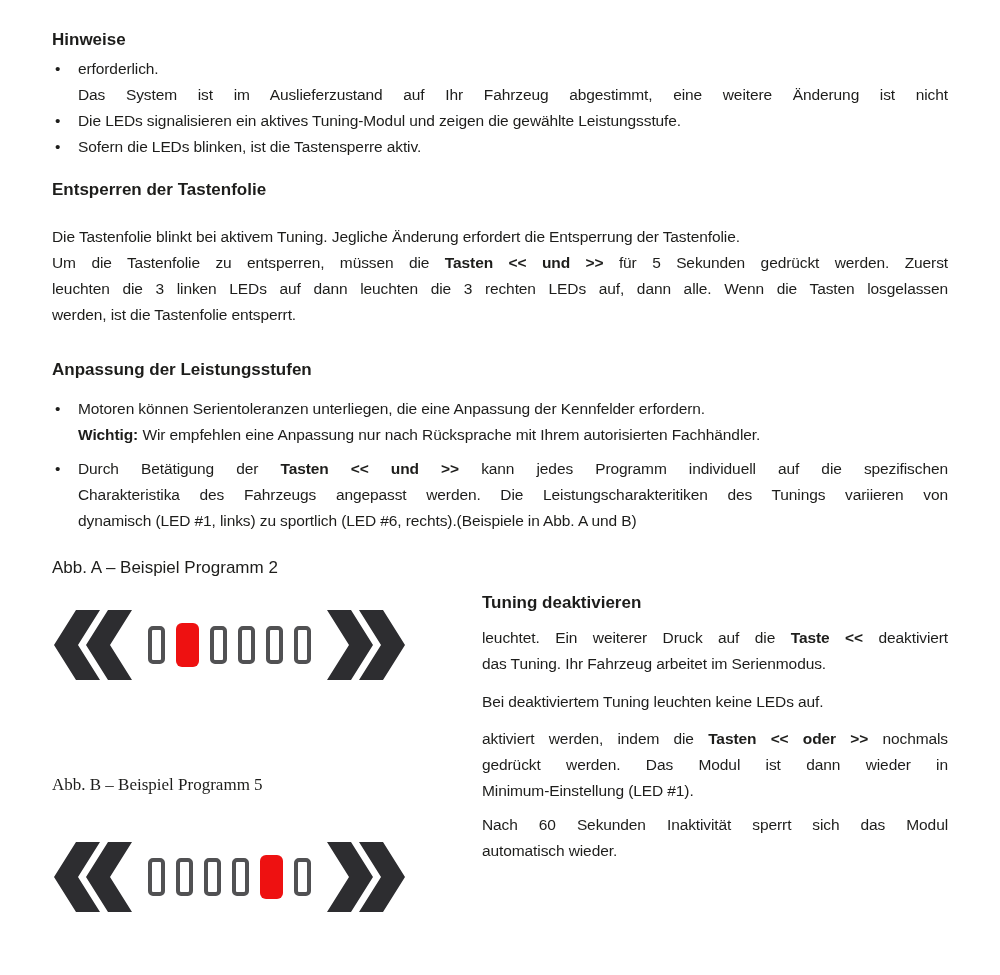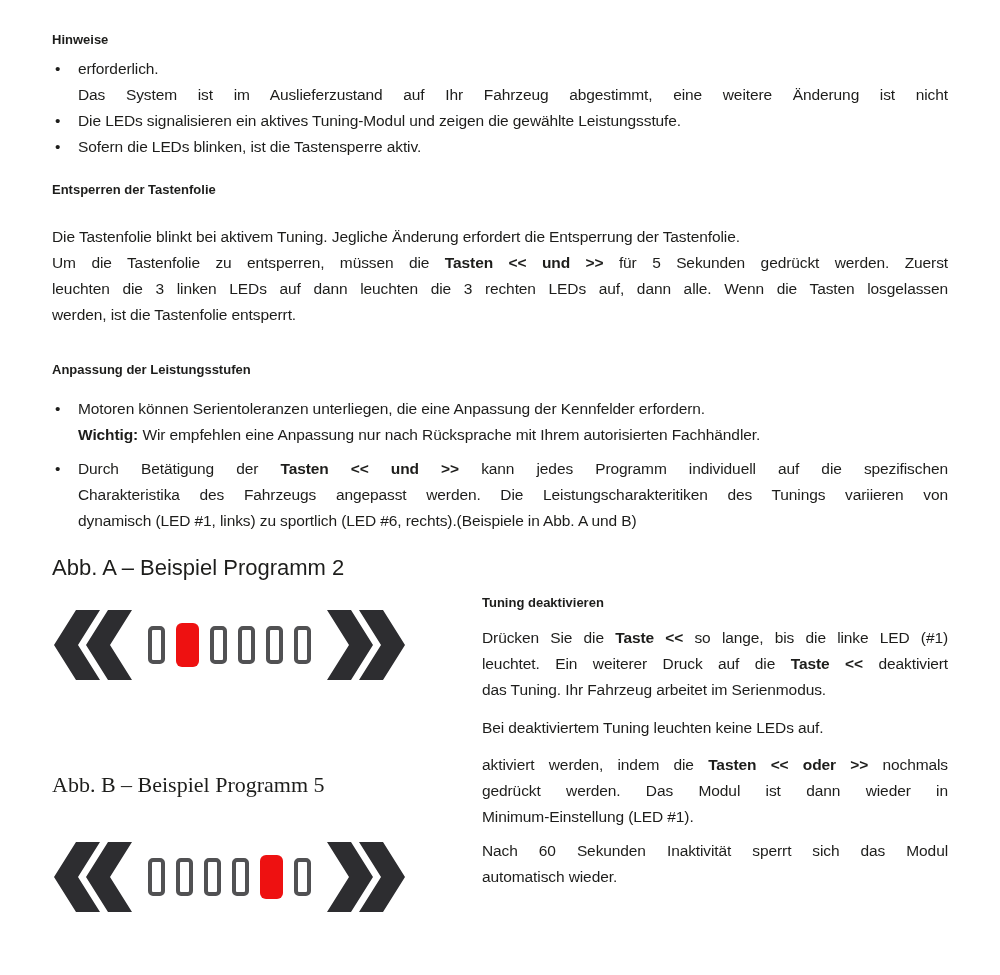--- a/index.html
+++ b/index.html
@@ -2,35 +2,35 @@
 <html style="--text: #1d1d1b; --chevron: #2d2d30; --led_border: #515153; --led_active: #ee1111;"><head>
 <meta charset="utf-8">
 <style>
   html,body{margin:0;padding:0;background:#fff;}
   .page{
     width:1000px;height:975px;position:relative;background:#fff;
     font-family:"Liberation Sans",sans-serif;color:var(--text,#1d1d1b);
     overflow:hidden;
   }
   .flow{padding:30px 52px 0;}
-  h2.sec-title{font-size:13px;line-height:20px;margin:0;font-weight:700;color:var(--text,#1d1d1b);}
+  h2.sec-title{font-size:17px;line-height:20px;margin:0;font-weight:700;color:var(--text,#1d1d1b);}
   .para,.bullet-body{font-size:15.5px;line-height:26px;letter-spacing:-0.1px;}
   .line{text-align:justify;overflow:hidden;}
   .line.fill{text-align-last:justify;}
   .line span.b{font-weight:700;}
   .bullet{display:flex;}
   .marker{width:26px;flex:0 0 26px;font-size:15.5px;line-height:26px;padding-left:3px;box-sizing:border-box;}
   .bullet-body{flex:1;}
   #sec-hinweise h2{margin-bottom:6px;}
   #sec-entsperren h2{margin-top:20px;margin-bottom:24px;}
   #sec-anpassung h2{margin-top:32px;margin-bottom:16px;}
   #sec-anpassung .bullet + .bullet{margin-top:8px;}
 
   .figures-region{position:absolute;left:52px;right:52px;top:552px;bottom:0;}
-  .caption{position:absolute;font-size:22px;line-height:20px;}
+  .caption{position:absolute;font-size:17px;line-height:20px;}
   .caption-a{top:6px;left:0;}
   .caption-b{top:223px;left:0;font-family:Liberation Serif, serif;}
   .figure{position:absolute;display:flex;align-items:center;gap:16px;height:70px;}
   .figure-a{top:58px;left:2px;}
   .figure-b{top:290px;left:2px;}
   .chev{fill:var(--chevron,#2d2d30);}
   .led-row{display:flex;align-items:center;gap:11px;}
   .led{width:17px;height:38px;border:4px solid var(--led_border,#515153);border-radius:5px;background:#fff;box-sizing:border-box;}
   .led.active{width:23px;height:44px;border:none;border-radius:6px;background:var(--led_active,#ee1111);}
 
@@ -143,21 +143,20 @@
         <g transform="translate(78,0) scale(-1,1)">
           <polygon class="chev" points="22,0 0,35 22,70 46,70 24,35 46,0"></polygon>
           <polygon class="chev" points="54,0 32,35 54,70 78,70 56,35 78,0"></polygon>
         </g>
       </svg>
     </div>
 
     <div class="right-col">
       <h2 class="sec-title">Tuning deaktivieren</h2>
       <div class="para rc-p1">
-          <div class="line fill"><span>Drücken Sie die </span><span class="b">Taste &lt;&lt;</span><span> so lange, bis die linke LED (#1)</span></div>
           <div class="line fill"><span>leuchtet. Ein weiterer Druck auf die </span><span class="b">Taste &lt;&lt;</span><span> deaktiviert</span></div>
           <div class="line"><span>das Tuning. Ihr Fahrzeug arbeitet im Serienmodus.</span></div>
         </div>
       <div class="para rc-p2">
           <div class="line"><span>Bei deaktiviertem Tuning leuchten keine LEDs auf.</span></div>
         </div>
       <div class="para rc-p3">
           <div class="line fill"><span>aktiviert werden, indem die </span><span class="b">Tasten &lt;&lt; oder &gt;&gt;</span><span> nochmals</span></div>
           <div class="line fill"><span>gedrückt werden. Das Modul ist dann wieder in</span></div>
           <div class="line"><span>Minimum-Einstellung (LED #1).</span></div>

